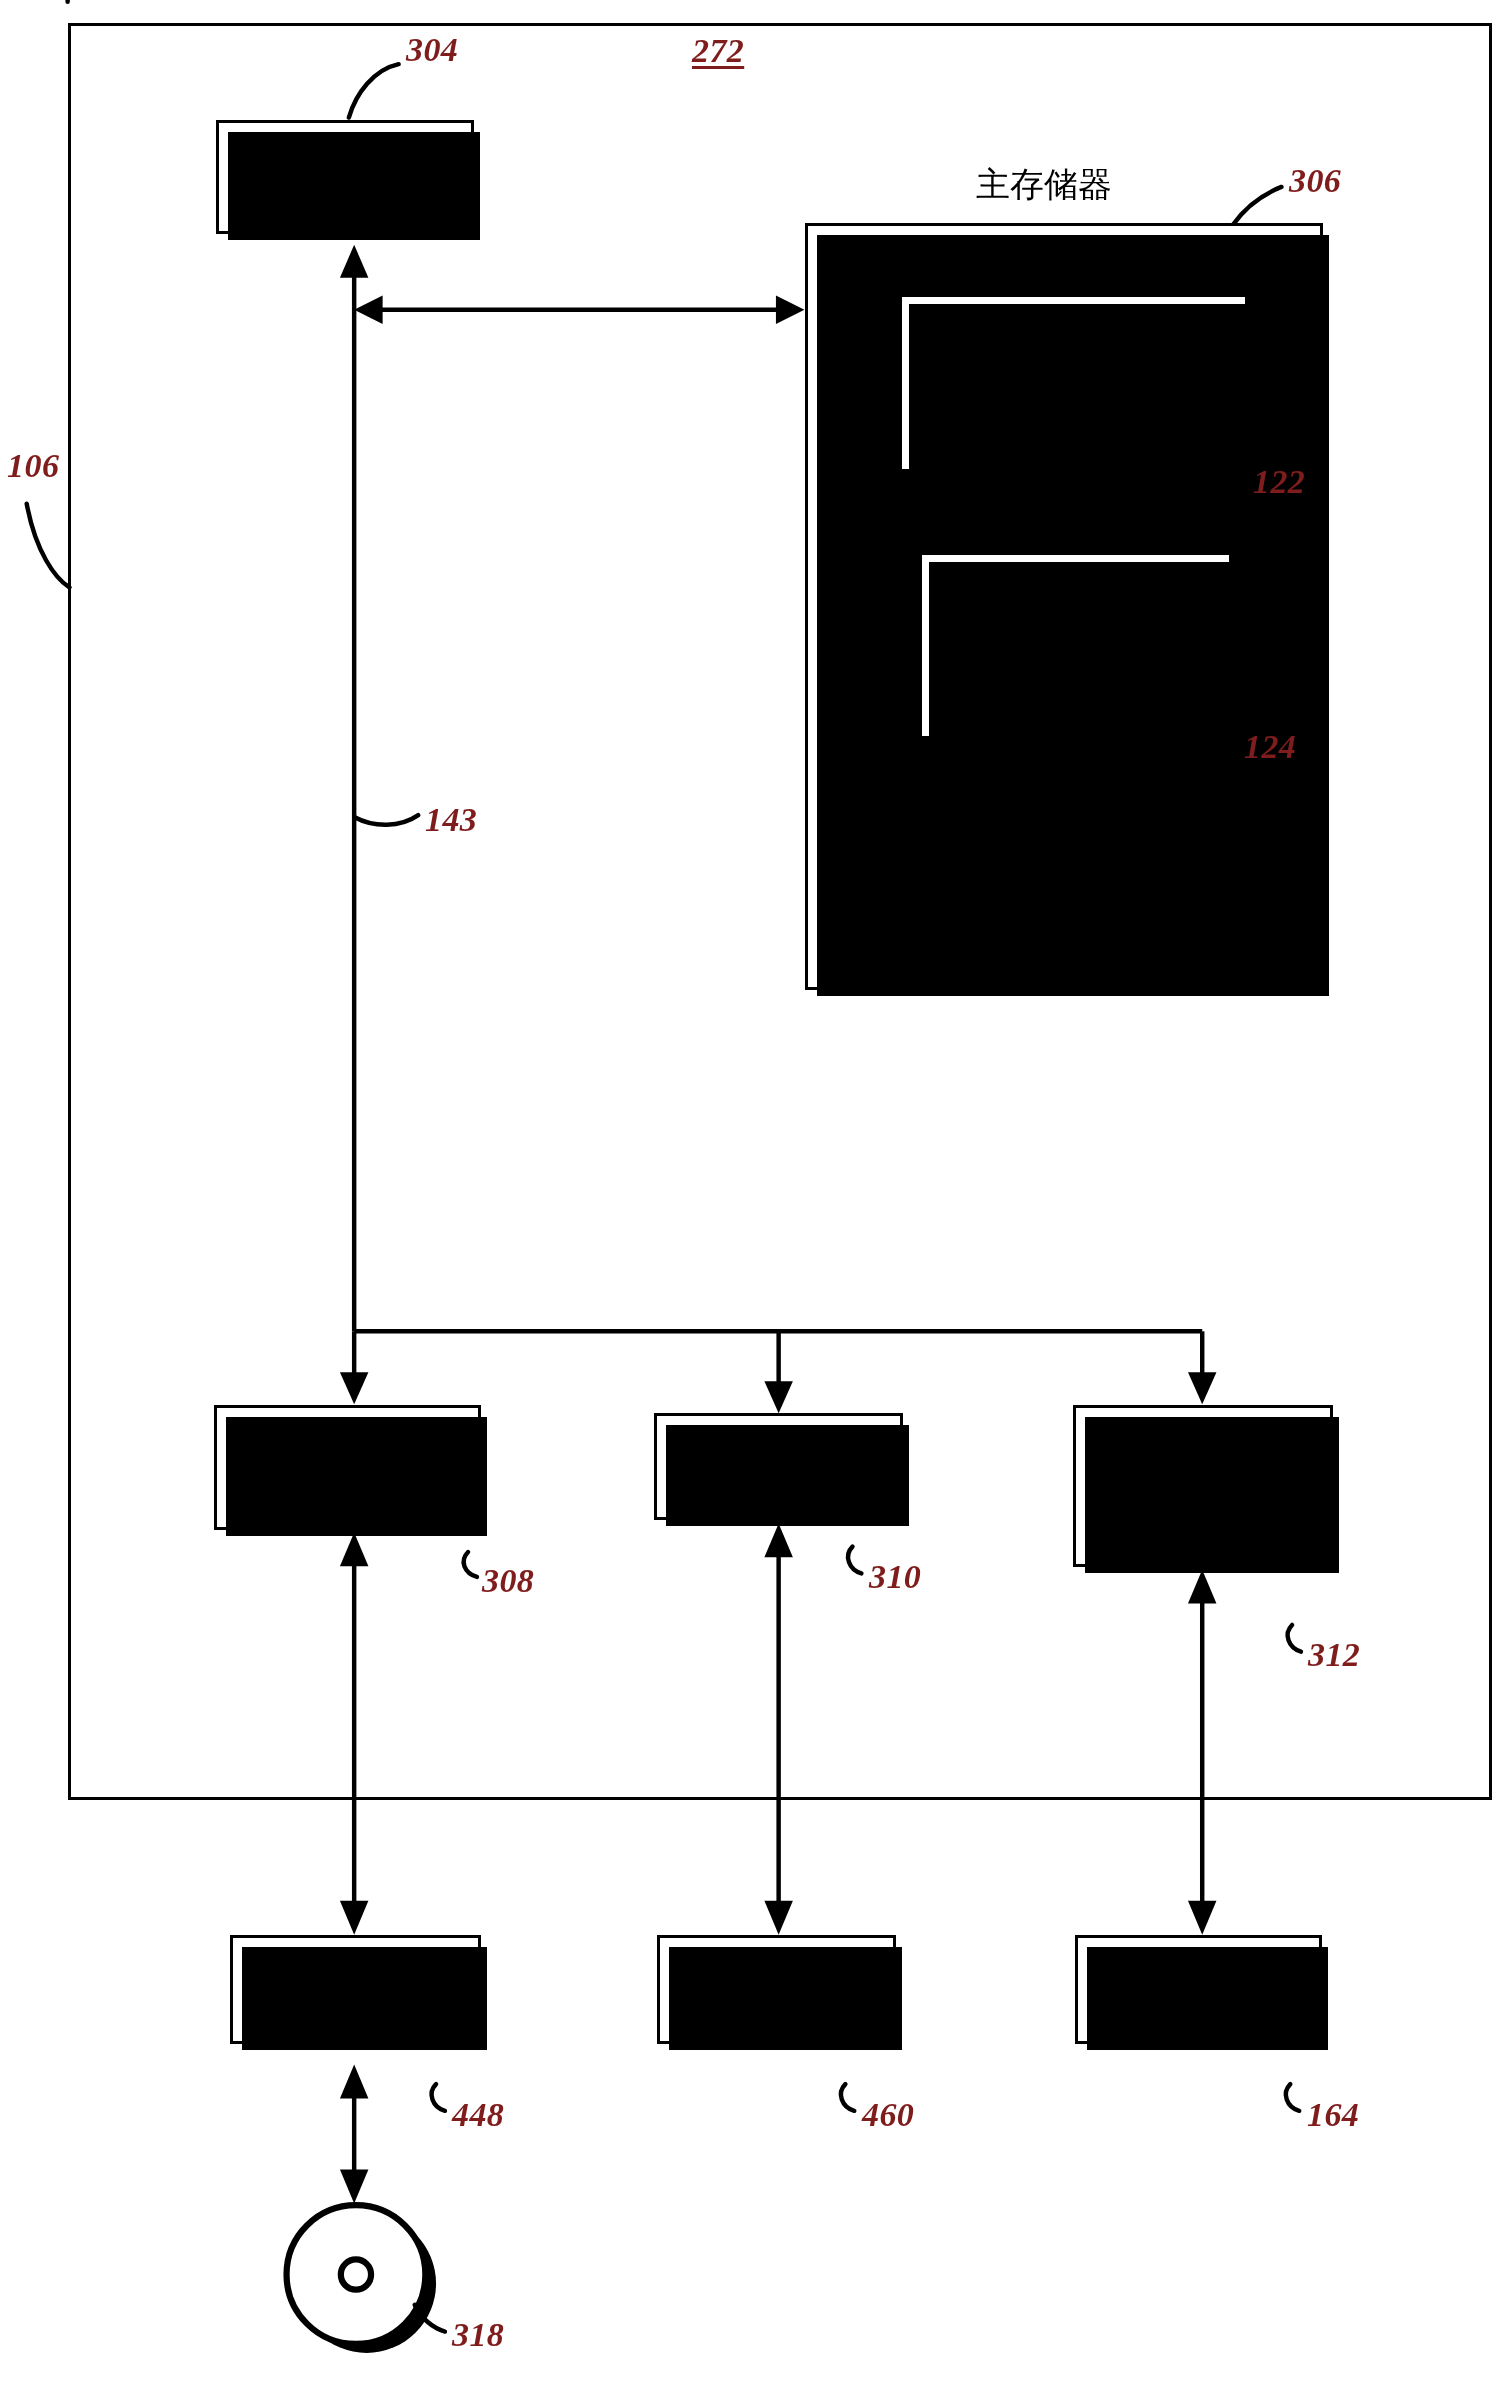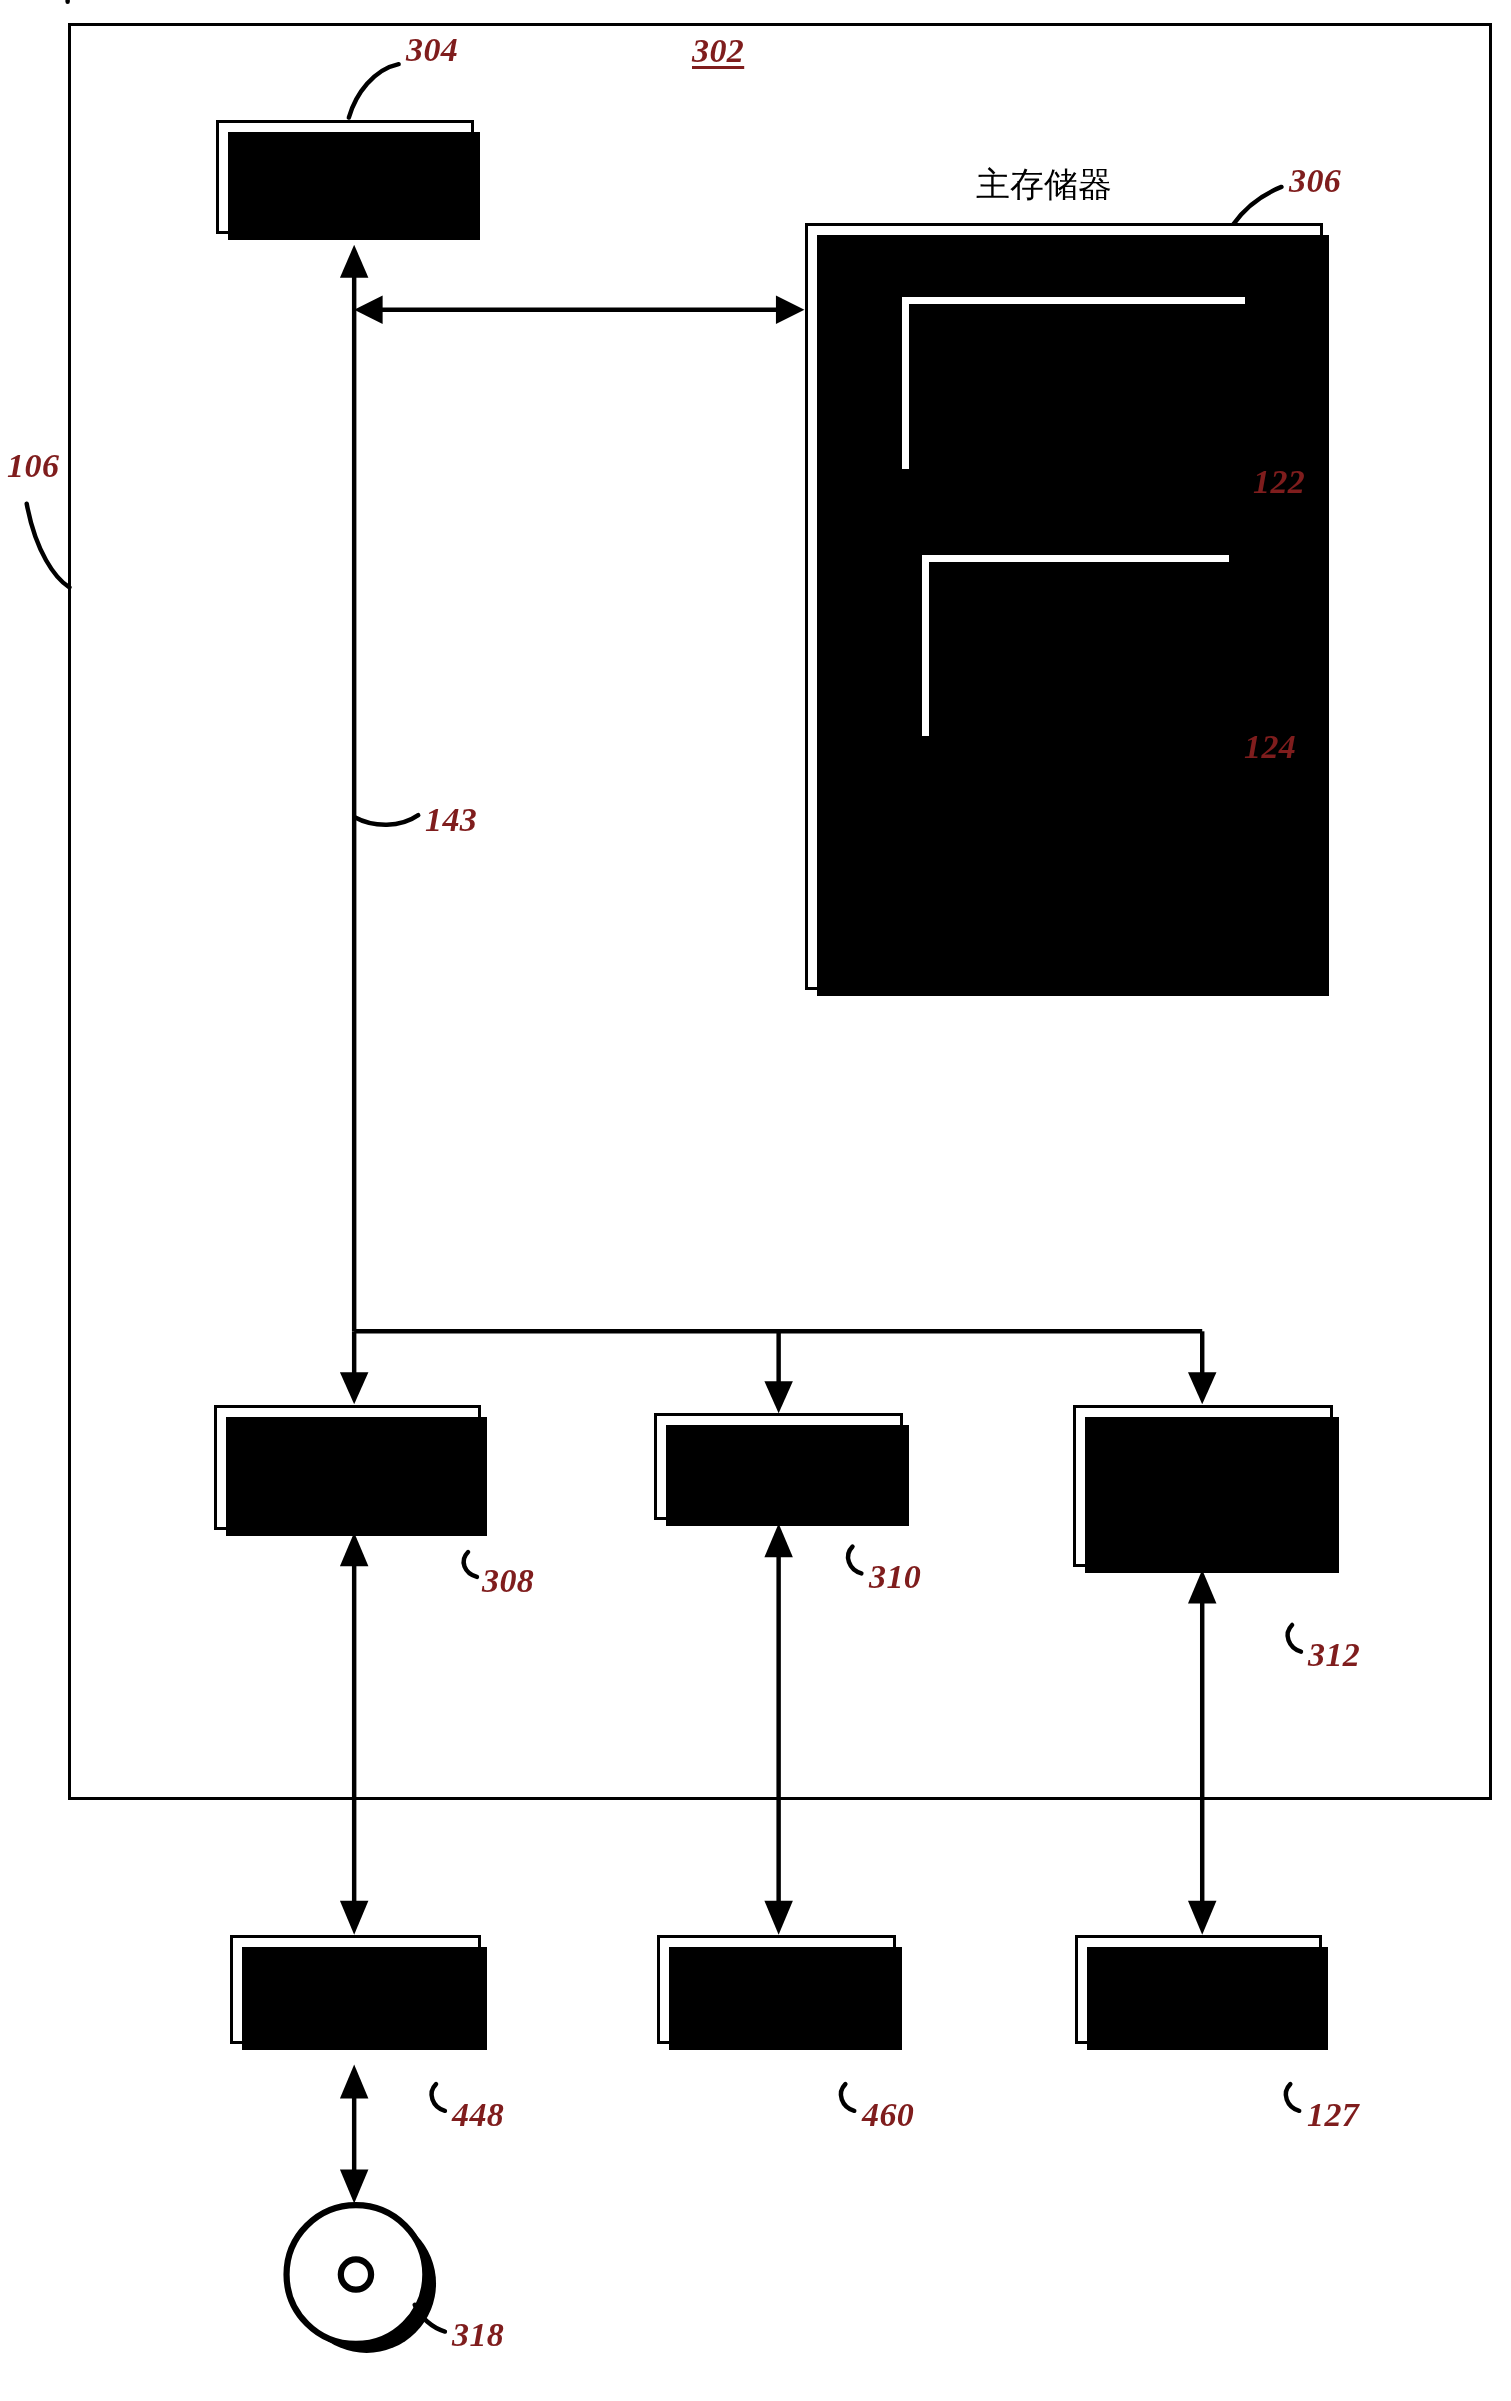--- a/index.html
+++ b/index.html
@@ -277,28 +277,28 @@
     <span class="node-label">终端</span>
   </div>
 
   <div id="node-network" class="node">
     <span class="node-label">网络</span>
   </div>
 
   <div id="caption-main-storage" class="caption">主存储器</div>
 
   <div id="ref-106" class="ref">106</div>
-  <div id="ref-302" class="ref underlined">302</div>
+  <div id="ref-302" class="ref underlined">272</div>
   <div id="ref-304" class="ref">304</div>
   <div id="ref-306" class="ref">306</div>
   <div id="ref-122" class="ref">122</div>
   <div id="ref-124" class="ref">124</div>
   <div id="ref-314" class="ref">143</div>
   <div id="ref-308" class="ref">308</div>
   <div id="ref-310" class="ref">310</div>
   <div id="ref-312" class="ref">312</div>
   <div id="ref-316" class="ref">448</div>
   <div id="ref-320" class="ref">460</div>
-  <div id="ref-102" class="ref">127</div>
+  <div id="ref-102" class="ref">164</div>
   <div id="ref-318" class="ref">318</div>
 
 </div>
 
 
 </body></html>

